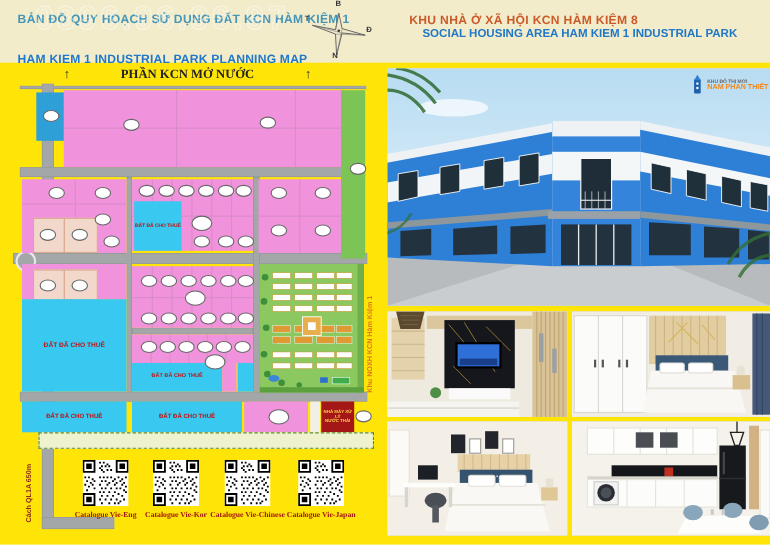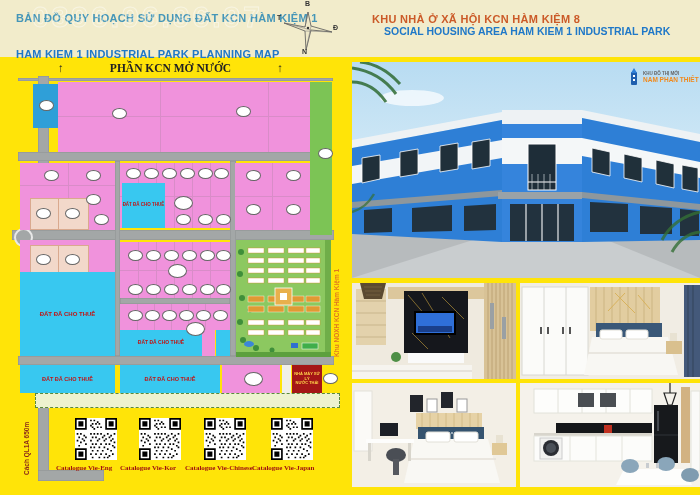--- a/index.html
+++ b/index.html
@@ -20,21 +20,21 @@
   .road{background:#a3a7a7;box-shadow:inset 0 0 0 .5px #8d9191;}
   .pink{background:#f092dc;}
   .cyan{background:#38c8f0;}
   .beige{background:#f2d8ca;border:.5px solid #d9a98e;}
   .gline{background:#d98cc8;}
   .leased{color:#c01414;font-weight:bold;text-align:center;line-height:1.1;}
   .badge{width:13px;height:9px;border-radius:50%;background:#fff;border:.6px solid #666;}
   .badge.big{width:17px;height:12px;}
   .maplabel{font-family:"Liberation Serif",serif;font-weight:bold;font-size:11.5px;color:#222;}
   .vtext{writing-mode:vertical-rl;transform:rotate(180deg);font-size:6.5px;font-weight:bold;}
-  .qr-label{font-family:"Liberation Serif",serif;font-size:7px;font-weight:bold;color:#a01212;}
+  .qr-label{font-family:"Liberation Serif",serif;font-size:7px;font-weight:bold;color:#a01212;text-align:center;}
   .dashed{background:#eef2cf;border:1px dashed #5a8a3c;}
   .ww{font-size:4px;font-weight:bold;color:#ffd24a;text-align:center;line-height:1.2;}
   
   .photo{overflow:hidden;background:#ddd;}
   .logo-line1{font-size:4.5px;font-weight:bold;color:#666;}
   .logo-line2{font-size:6.5px;font-weight:bold;color:#f08a1e;}
 </style>
 </head>
 <body>
 

